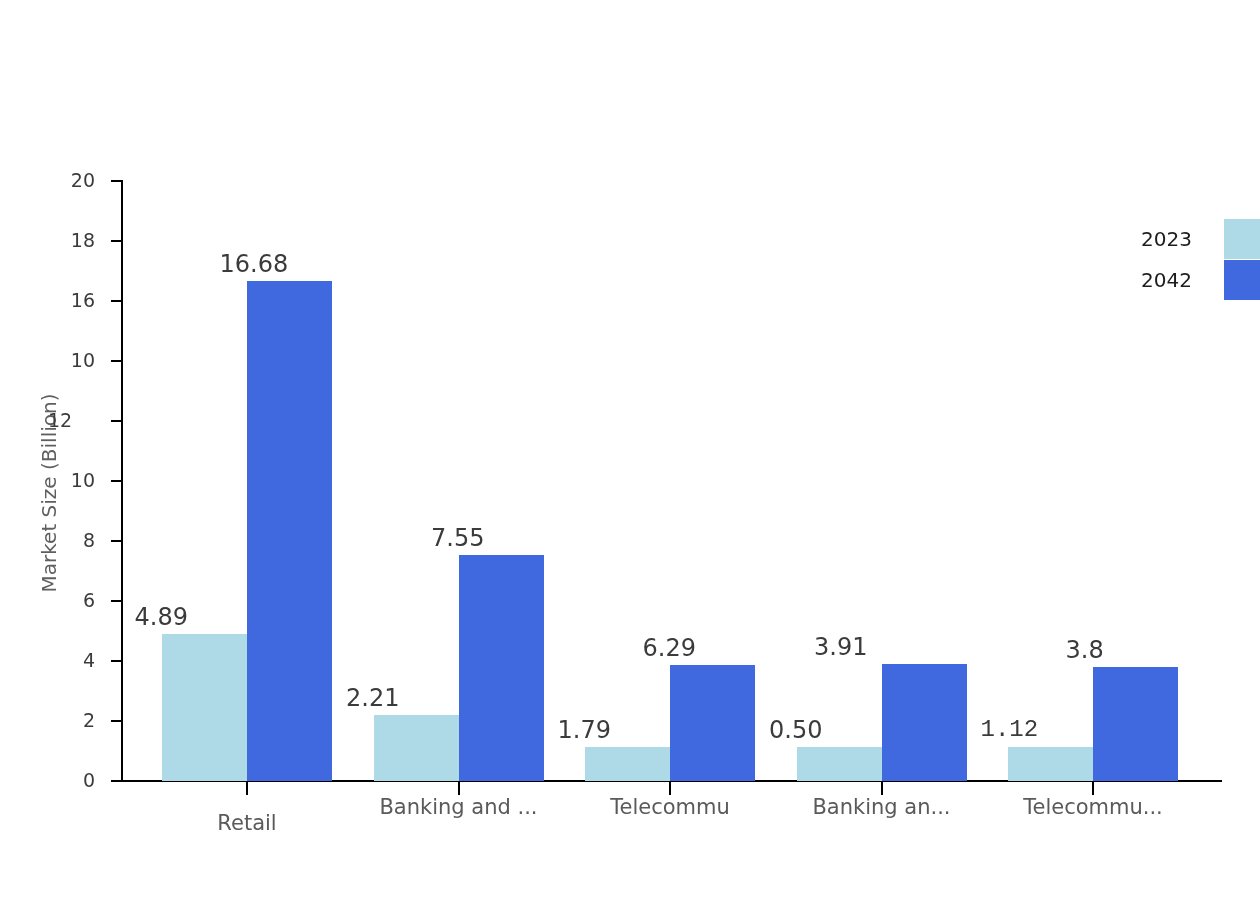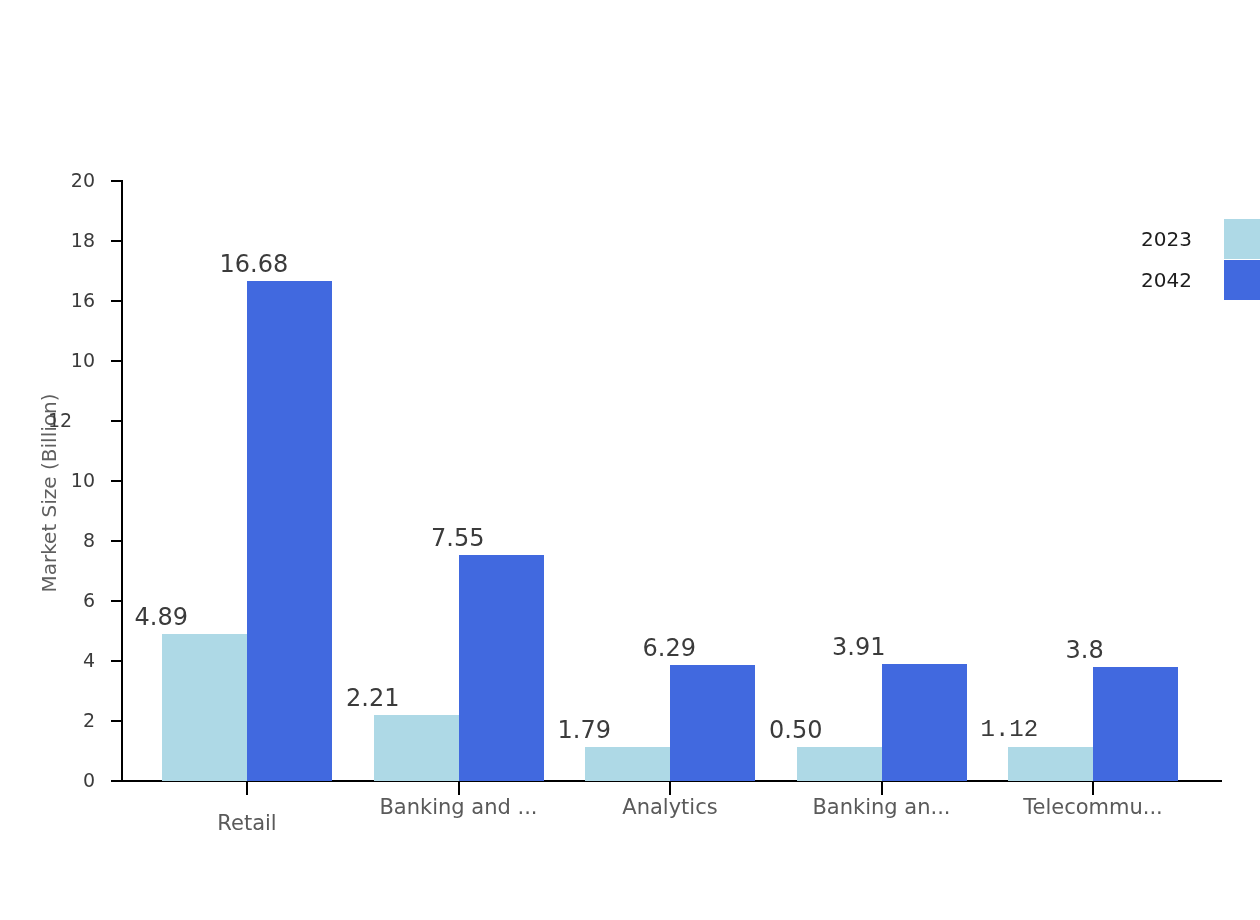--- a/index.html
+++ b/index.html
@@ -179,21 +179,21 @@
       <div class="y-tick-label" style="top: 171px;">20</div>
     </div>
 
   <div class="x-axis-line"></div>
   <div id="x-ticks">
       <div class="x-tick" style="left: 246px;"></div>
       <div class="x-tick-label" style="left: 147px; margin-top: 16px;">Retail</div>
       <div class="x-tick" style="left: 457.5px;"></div>
       <div class="x-tick-label" style="left: 358.5px;">Banking and ...</div>
       <div class="x-tick" style="left: 669px;"></div>
-      <div class="x-tick-label" style="left: 570px;">Analytics</div>
+      <div class="x-tick-label" style="left: 570px;">Telecommu</div>
       <div class="x-tick" style="left: 880.5px;"></div>
       <div class="x-tick-label" style="left: 781.5px;">Banking an...</div>
       <div class="x-tick" style="left: 1092px;"></div>
       <div class="x-tick-label" style="left: 993px;">Telecommu...</div>
     </div>
 
   <div id="bars-layer">
       <div class="bar" style="left: 162px; width: 85px; height: 146.7px; background: rgb(174, 217, 230);"></div>
       <div class="bar-label" style="left: 134.5px; top: 603.3px;">4.89</div>
       <div class="bar" style="left: 373.5px; width: 85px; height: 66.3px; background: rgb(174, 217, 230);"></div>
@@ -204,21 +204,21 @@
       <div class="bar-label" style="left: 769px; top: 715.5px;">0.50</div>
       <div class="bar" style="left: 1008px; width: 85px; height: 33.6px; background: rgb(174, 217, 230);"></div>
       <div class="bar-label" style="left: 980.5px; top: 716.4px; font-family: Liberation Mono, monospace;">1.12</div>
       <div class="bar" style="left: 247px; width: 85px; height: 500.4px; background: rgb(65, 105, 223);"></div>
       <div class="bar-label" style="left: 219.5px; top: 249.6px;">16.68</div>
       <div class="bar" style="left: 458.5px; width: 85px; height: 226.5px; background: rgb(65, 105, 223);"></div>
       <div class="bar-label" style="left: 431px; top: 523.5px;">7.55</div>
       <div class="bar" style="left: 670px; width: 85px; height: 116.4px; background: rgb(65, 105, 223);"></div>
       <div class="bar-label" style="left: 642.5px; top: 633.6px;">6.29</div>
       <div class="bar" style="left: 881.5px; width: 85px; height: 117.3px; background: rgb(65, 105, 223);"></div>
-      <div class="bar-label" style="left: 832px; top: 632.7px;">3.91</div>
+      <div class="bar-label" style="left: 814px; top: 632.7px;">3.91</div>
       <div class="bar" style="left: 1093px; width: 85px; height: 114px; background: rgb(65, 105, 223);"></div>
       <div class="bar-label" style="left: 1065.5px; top: 636px;">3.8</div>
     </div>
 
   <div id="legend">
       <div class="legend-entry" style="left: 1110px; top: 219px; width: 150px;">
         <div class="legend-label" style="right: 68px;">2023</div>
         <div class="legend-swatch" style="left: 114px; top: 0px; background: rgb(174, 217, 230);"></div>
       </div>
       <div class="legend-entry" style="left: 1110px; top: 260px; width: 150px;">

